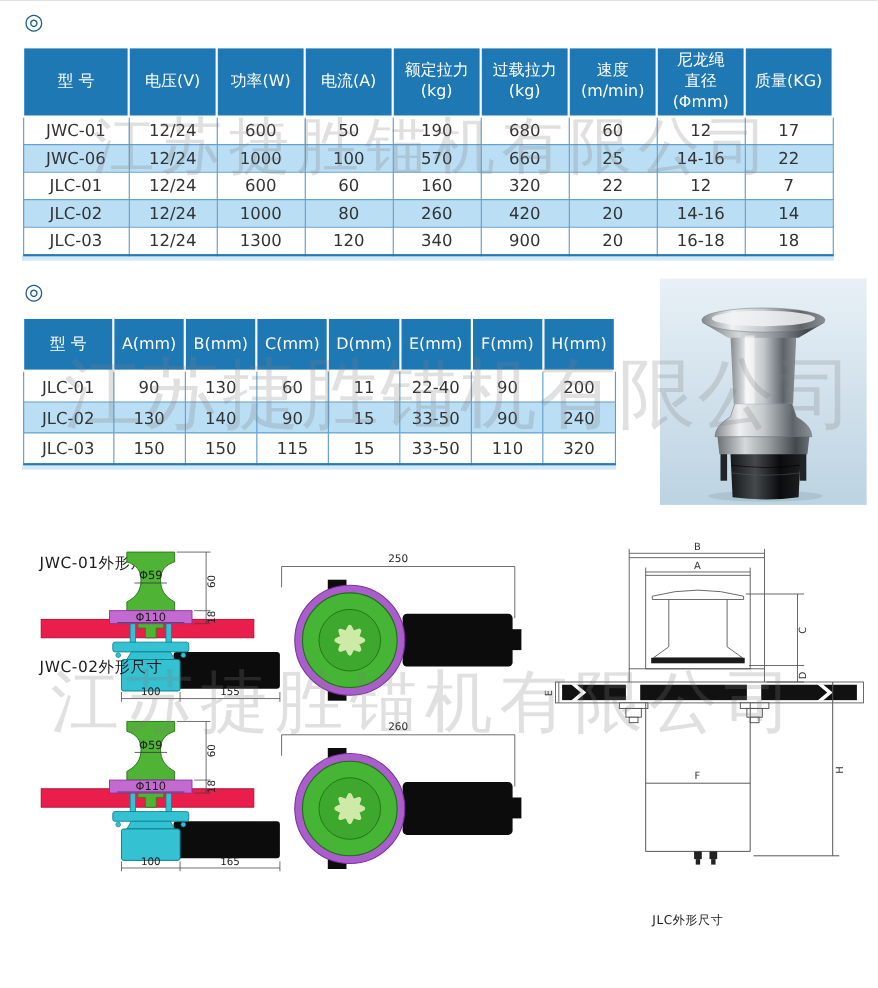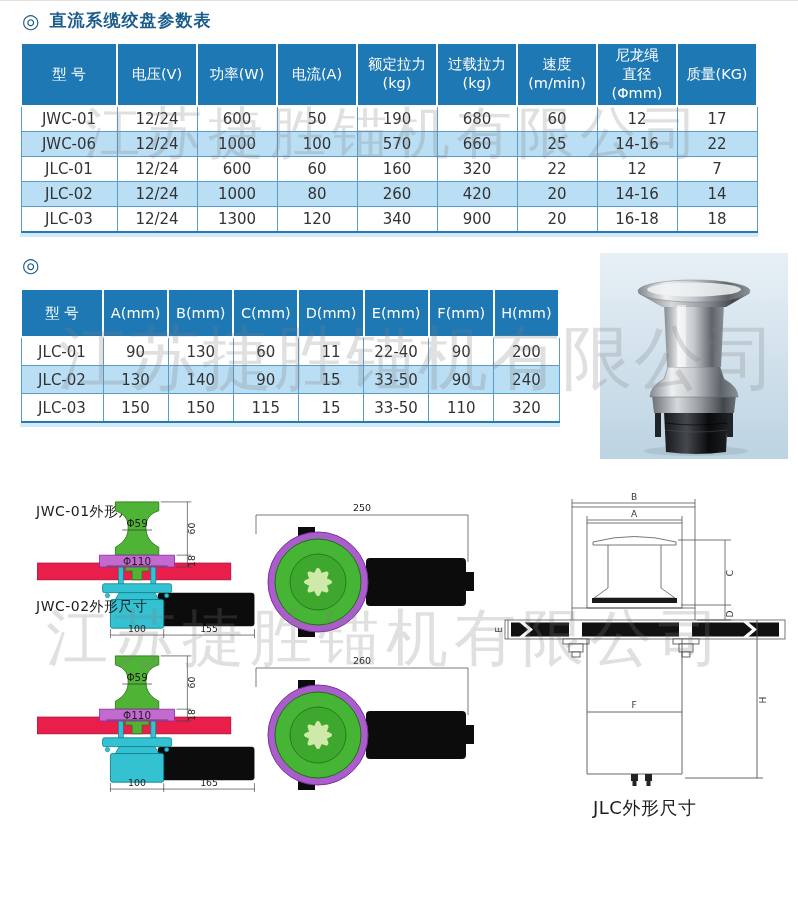--- a/index.html
+++ b/index.html
@@ -26,21 +26,21 @@
   #table1 td{height:24px;}
   #table1 th:first-child{width:92px;}
   #table2{left:20px;top:288px;width:540px;}
   #table2 th{height:42px;}
   #table2 td{height:27px;}
   #table2 th:first-child{width:78px;}
   
   .draw-label{position:absolute;font-size:14px;color:#1c1c1c;letter-spacing:0.5px;}
   #lbl-jwc01{left:36px;top:479px;margin-top:24px;}
   #lbl-jwc02{left:36px;top:598px;}
-  #lbl-jlc{left:593px;top:796px;font-size:18px;}
+  #lbl-jlc{left:593px;top:829px;font-size:11px;}
   
   #photo{left:600px;top:253px;width:188px;height:206px;}
   #sv1{left:22px;top:494px;width:240px;height:146px;}
   #tv1{left:246px;top:500px;width:230px;height:140px;}
   #sv2{left:22px;top:648px;width:240px;height:146px;}
   #tv2{left:246px;top:652px;width:230px;height:142px;}
   #jlc-drawing{left:495px;top:478px;width:300px;height:318px;}
   
   .wm{position:absolute;z-index:10;pointer-events:none;white-space:nowrap;
       font-family:Liberation Sans, sans-serif;color:rgba(125,125,125,0.24);}
@@ -48,21 +48,20 @@
   #wm2{left:58px;top:312px;font-size:70px;letter-spacing:2px;}
   #wm3{left:46px;top:596px;font-size:62px;letter-spacing:6px;}
 </style>
 </head>
 <body>
 
 <div id="top-hairline"></div>
 
 <div class="sec-title" id="title1">
   <span class="tIcon">◎</span>
-  <span>直流系缆绞盘参数表</span>
 </div>
 
 <table id="table1">
     <thead>
       <tr>
         <th>型 号</th>
         <th>电压(V)</th>
         <th>功率(W)</th>
         <th>电流(A)</th>
         <th>额定拉力<br>(kg)</th>

